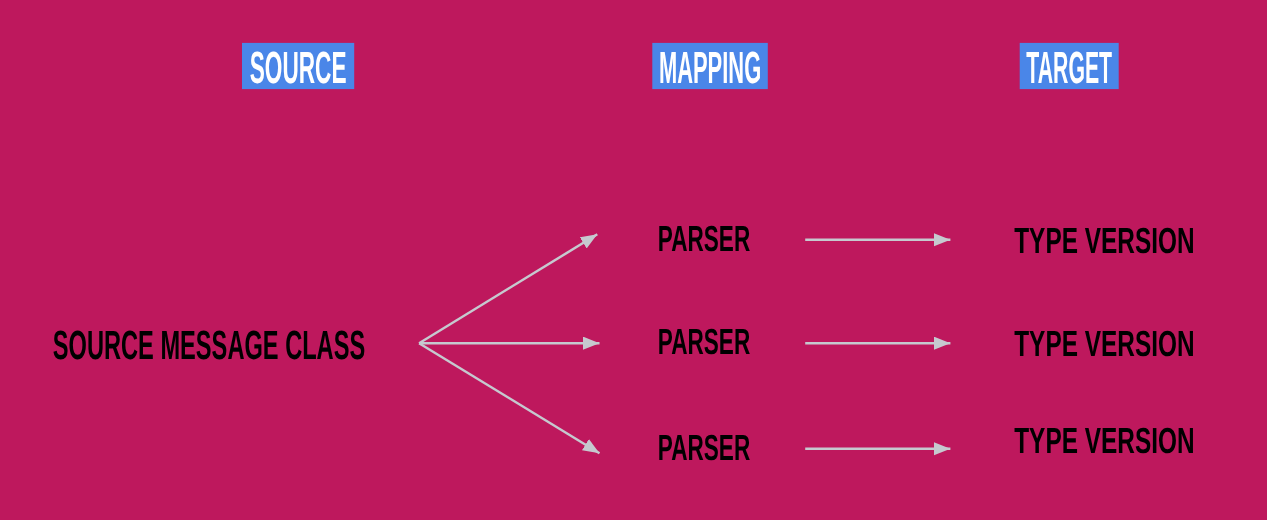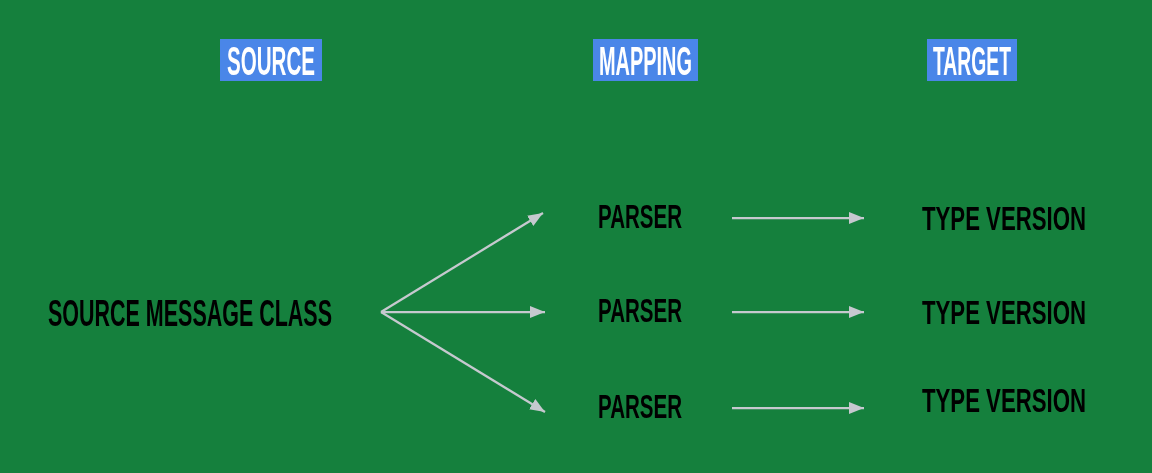--- a/index.html
+++ b/index.html
@@ -7,21 +7,21 @@
     padding: 0;
     background: #ffffff;
     width: 1152px;
     height: 473px;
     overflow: hidden;
   }
   .stage {
     position: relative;
     width: 1152px;
     height: 473px;
-    background: #15803d;
+    background: #be185d;
   }
   svg text {
     font-family: "Liberation Sans", "DejaVu Sans", sans-serif;
     font-weight: bold;
   }
   .header-bg { fill: var(--header-bg, #4A86E8); }
   .header-label {
     fill: var(--header-text, #FFFFFF);
     font-size: 41px;
     text-anchor: middle;

